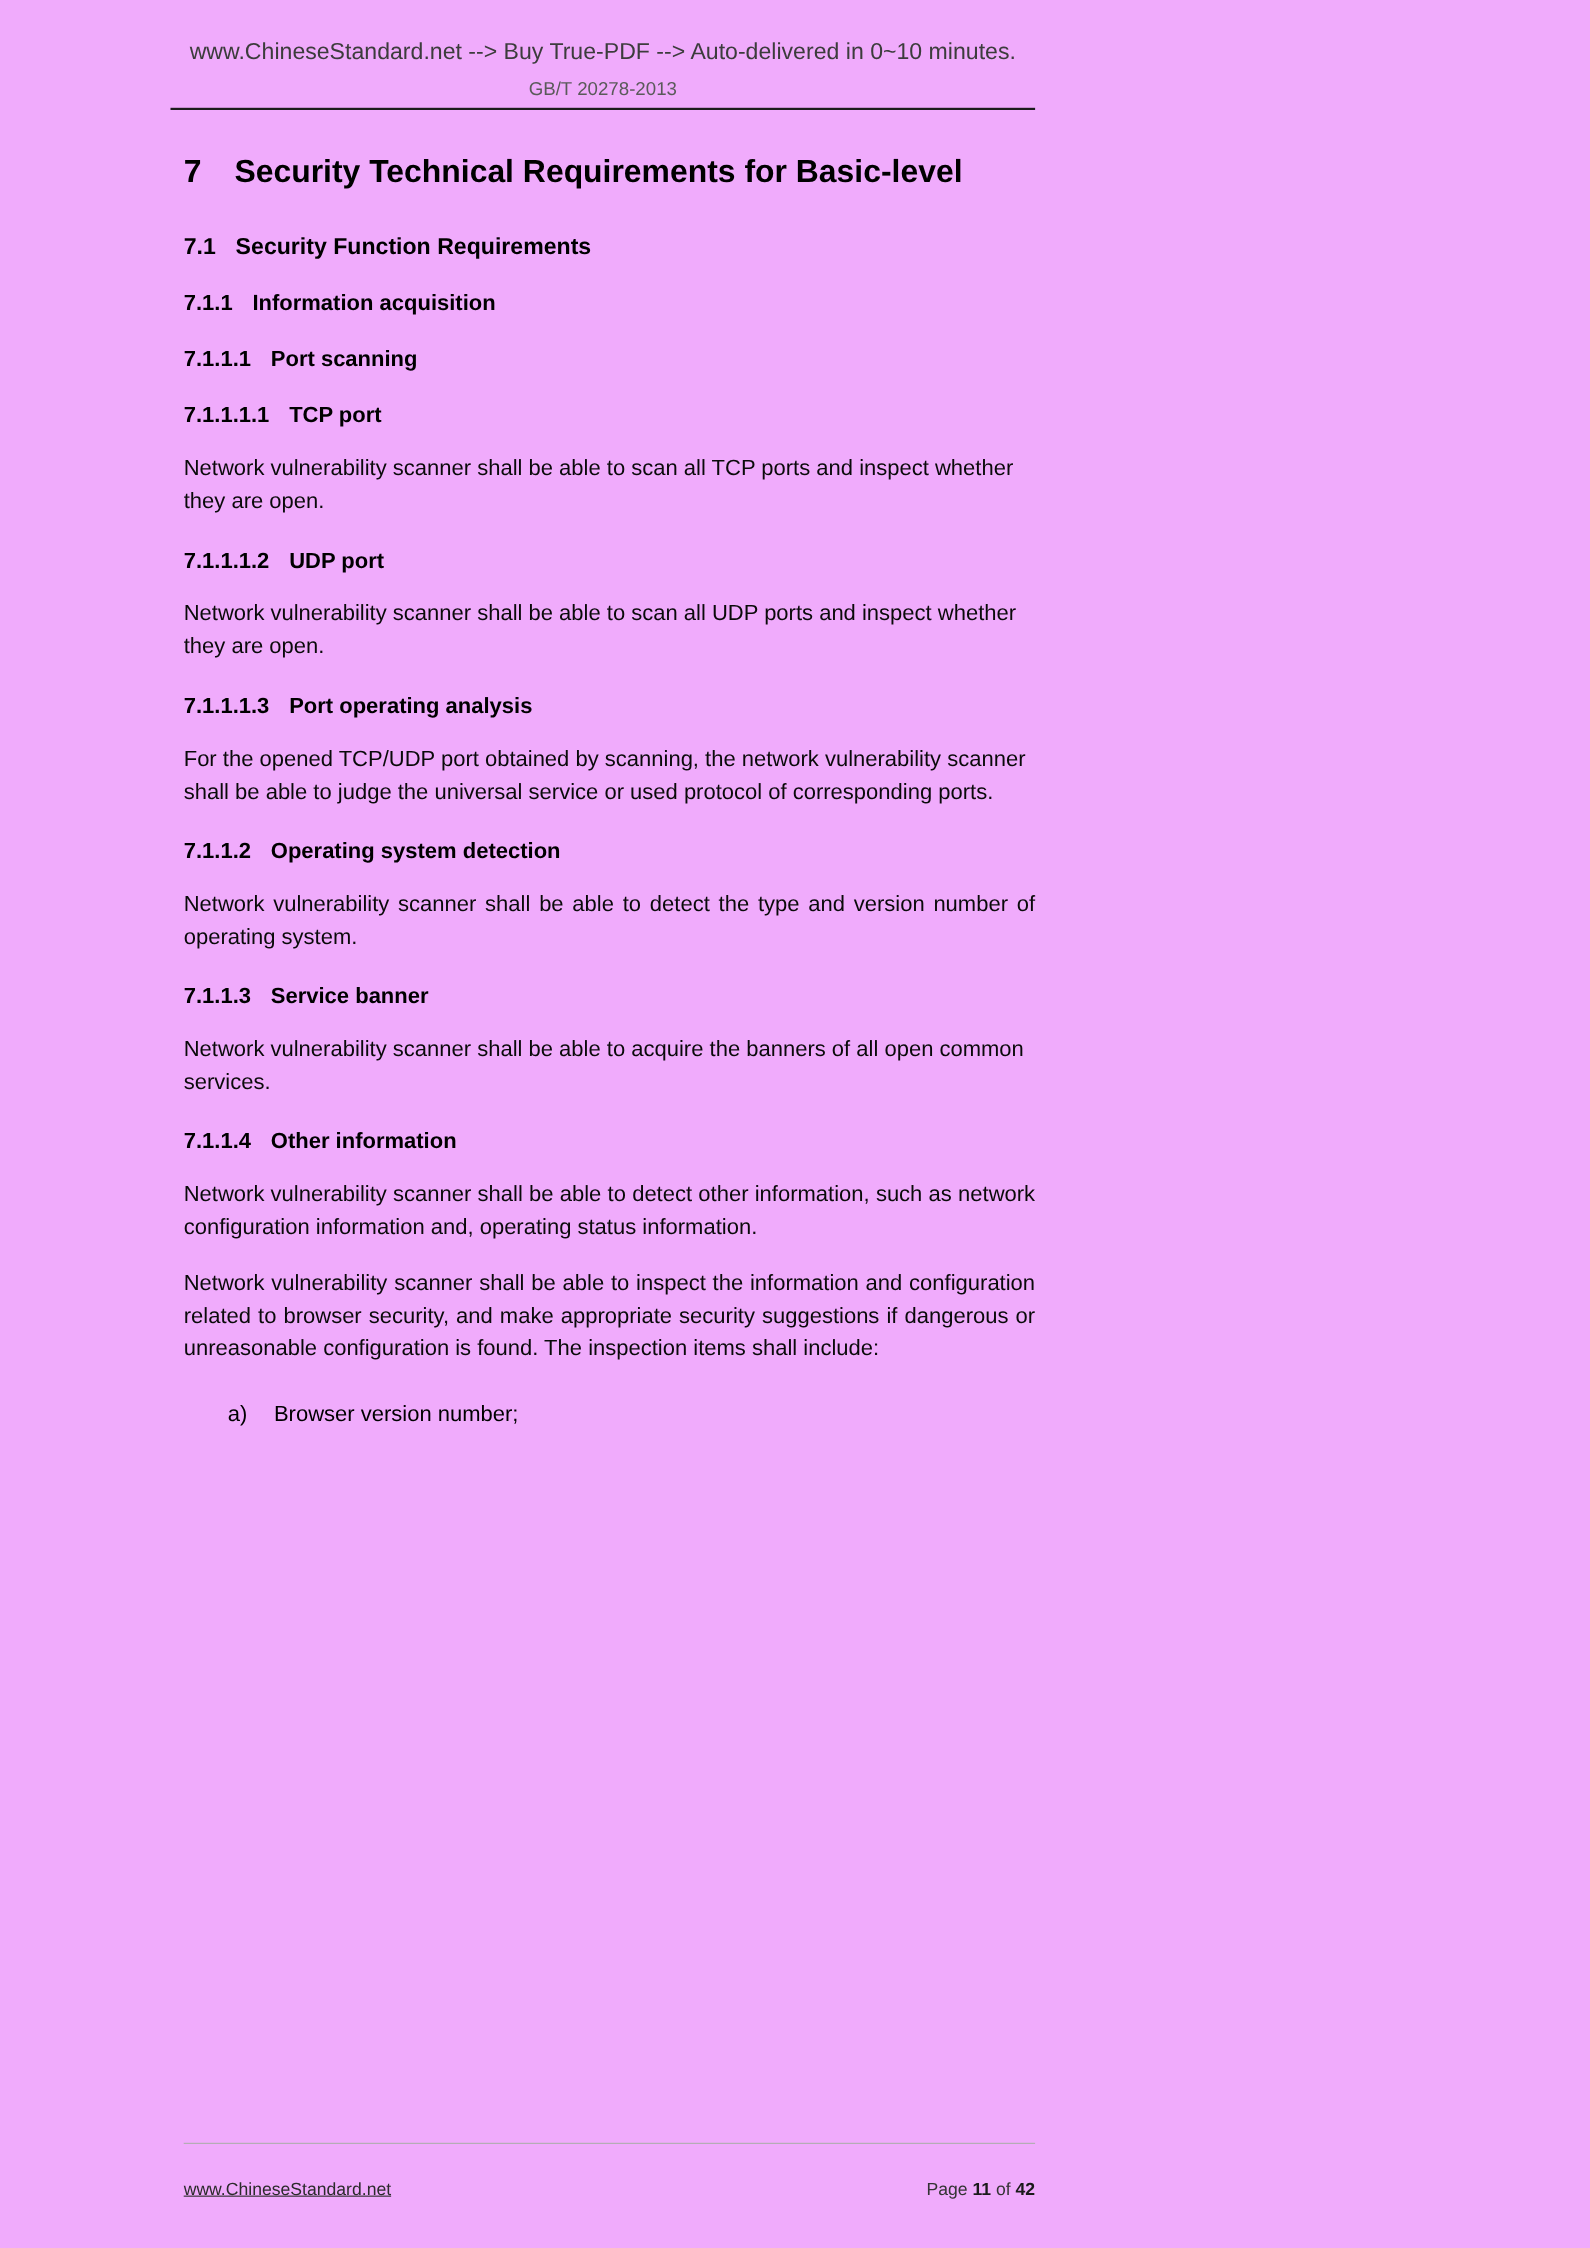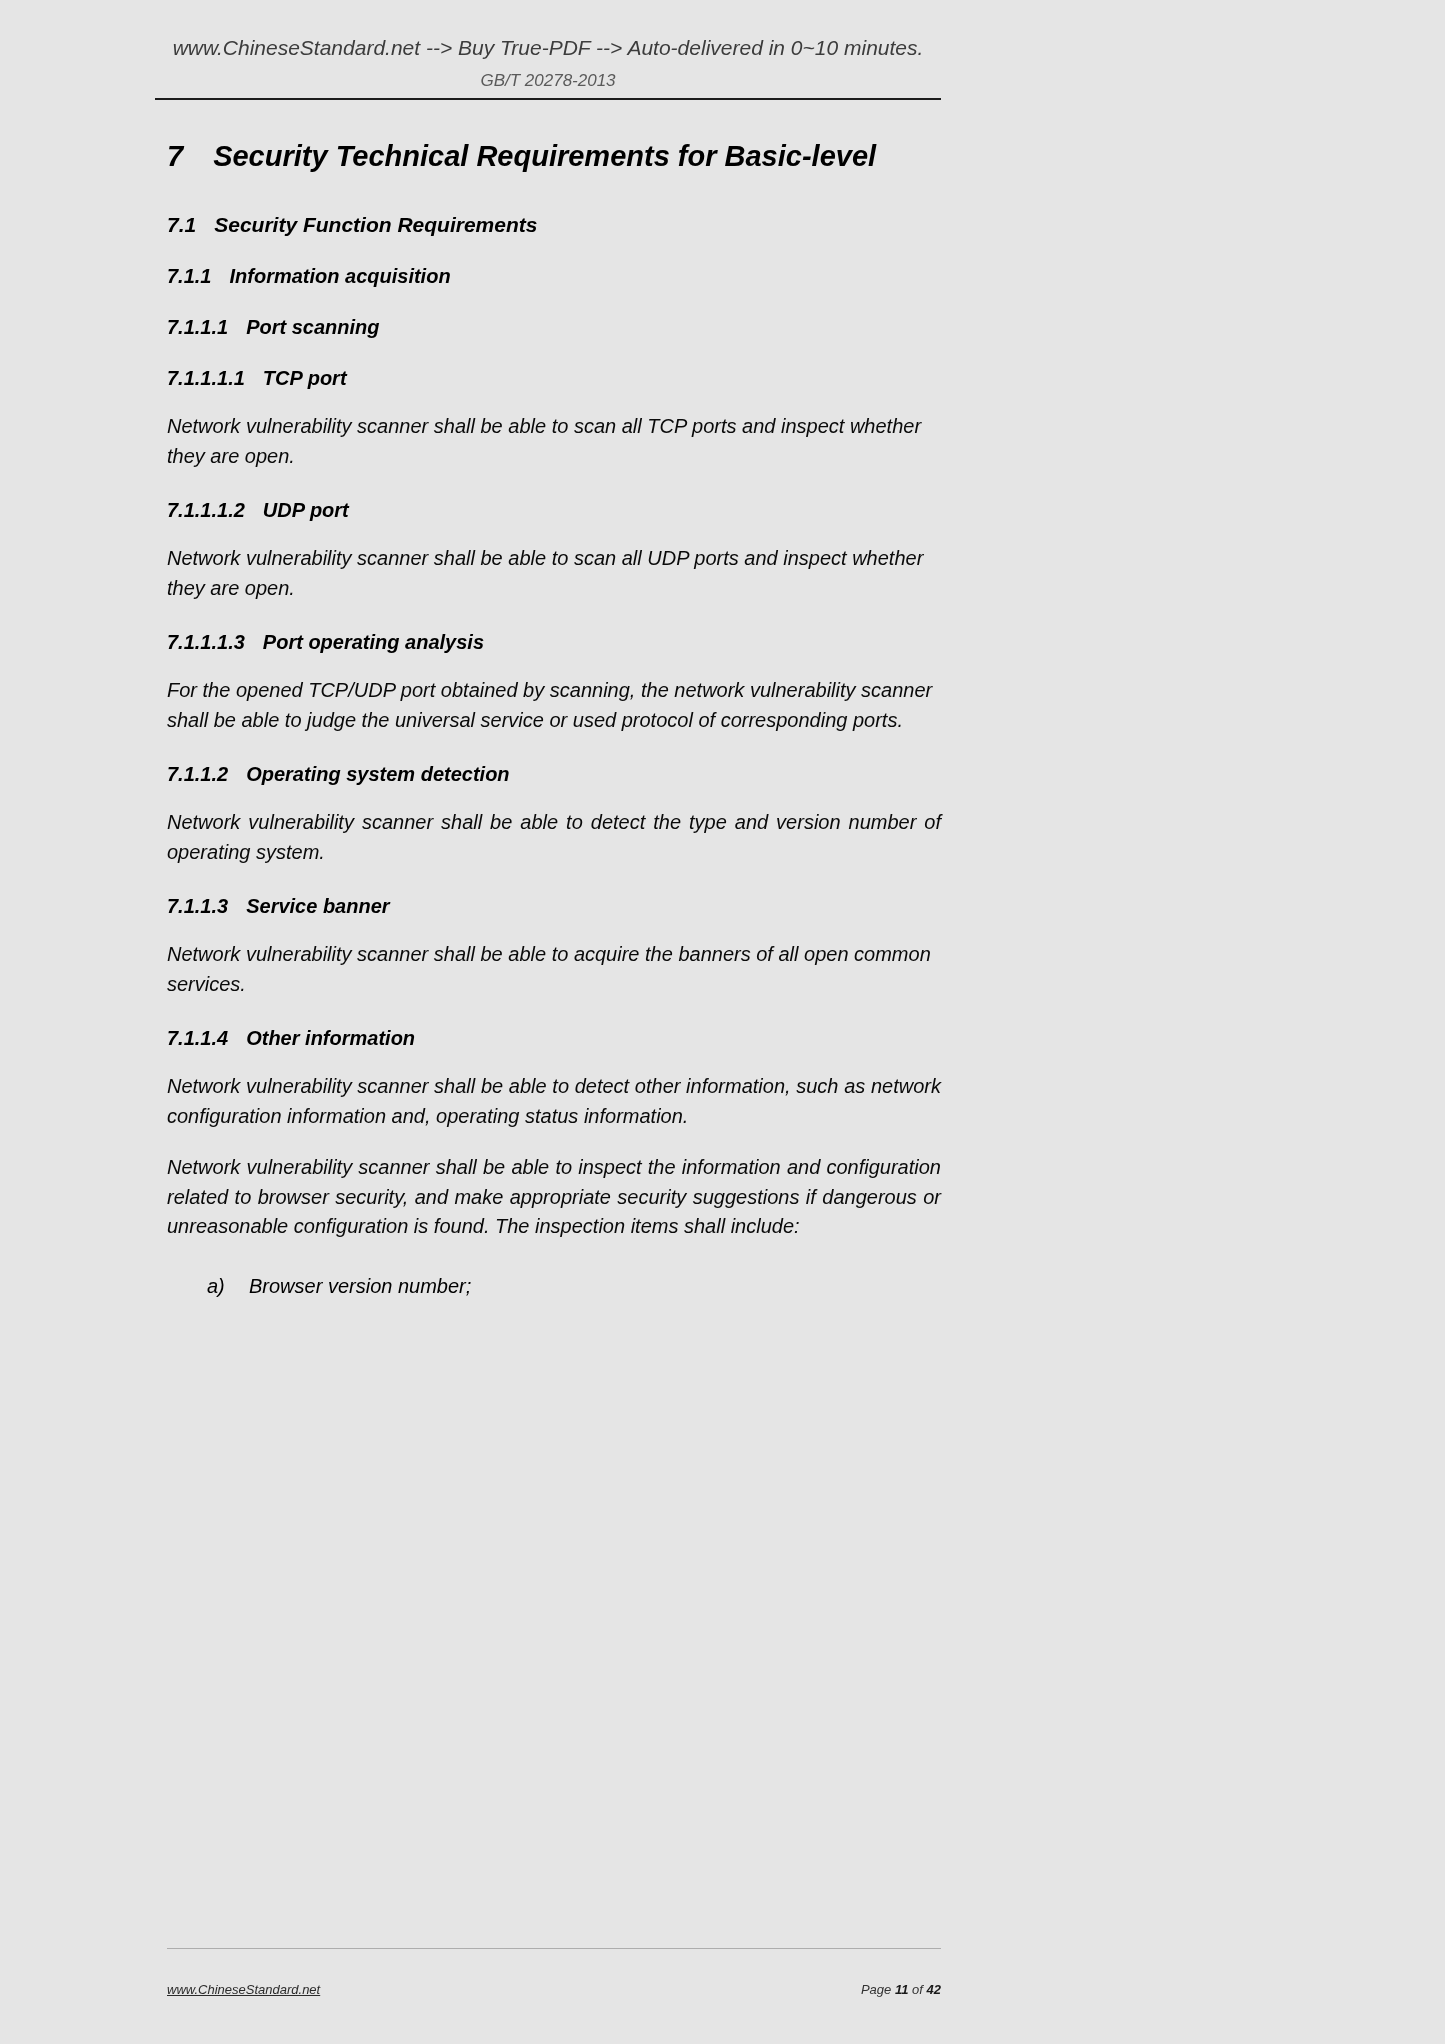--- a/index.html
+++ b/index.html
@@ -4,21 +4,21 @@
 <style>
   * { margin:0; padding:0; box-sizing:border-box; }
   html, body { background:#ffffff; }
   body {
     width:1445px; height:2044px;
     position:relative;
     font-family:"Liberation Sans", sans-serif;
     color:#000000;
     overflow:hidden;
   }
-  .page { position:absolute; inset:0; background:#e5e5e5;font-style:italic; }
+  .page { position:absolute; inset:0; background:#f0abfc; }
 
   
   .header { position:absolute; left:155px; top:0; width:786px; text-align:center; }
   .promo { padding-top:36px; font-size:21px; color:#3c3c3c; }
   .docnum { margin-top:11px; font-size:17px; color:#5a5a5a; }
   .header-rule { margin-top:7px; border-bottom:2px solid #1c1c1c; }
 
   
   .content { position:absolute; left:167px; top:110px; width:774px; }
 
@@ -45,21 +45,21 @@
     font-size:20px;
     line-height:29px;
   }
   .marker { width:42px; flex:0 0 42px; }
 
   
   .footer { position:absolute; left:167px; top:1948px; width:774px; }
   .footer-rule { border-top:1px solid #adadad; }
   .footer-row {
     display:flex; justify-content:space-between; align-items:baseline;
-    padding-top:33px; font-size:13px; color:#333333;
+    padding-top:33px; font-size:16px; color:#333333;
   }
   .site-link { color:#2b2b2b; text-decoration:underline; cursor:pointer; }
   .page-indicator span { color:#333333; }
   .page-indicator .b { font-weight:bold; color:#1a1a1a; }
 </style>
 </head>
 <body>
 
 <div class="page">
 

